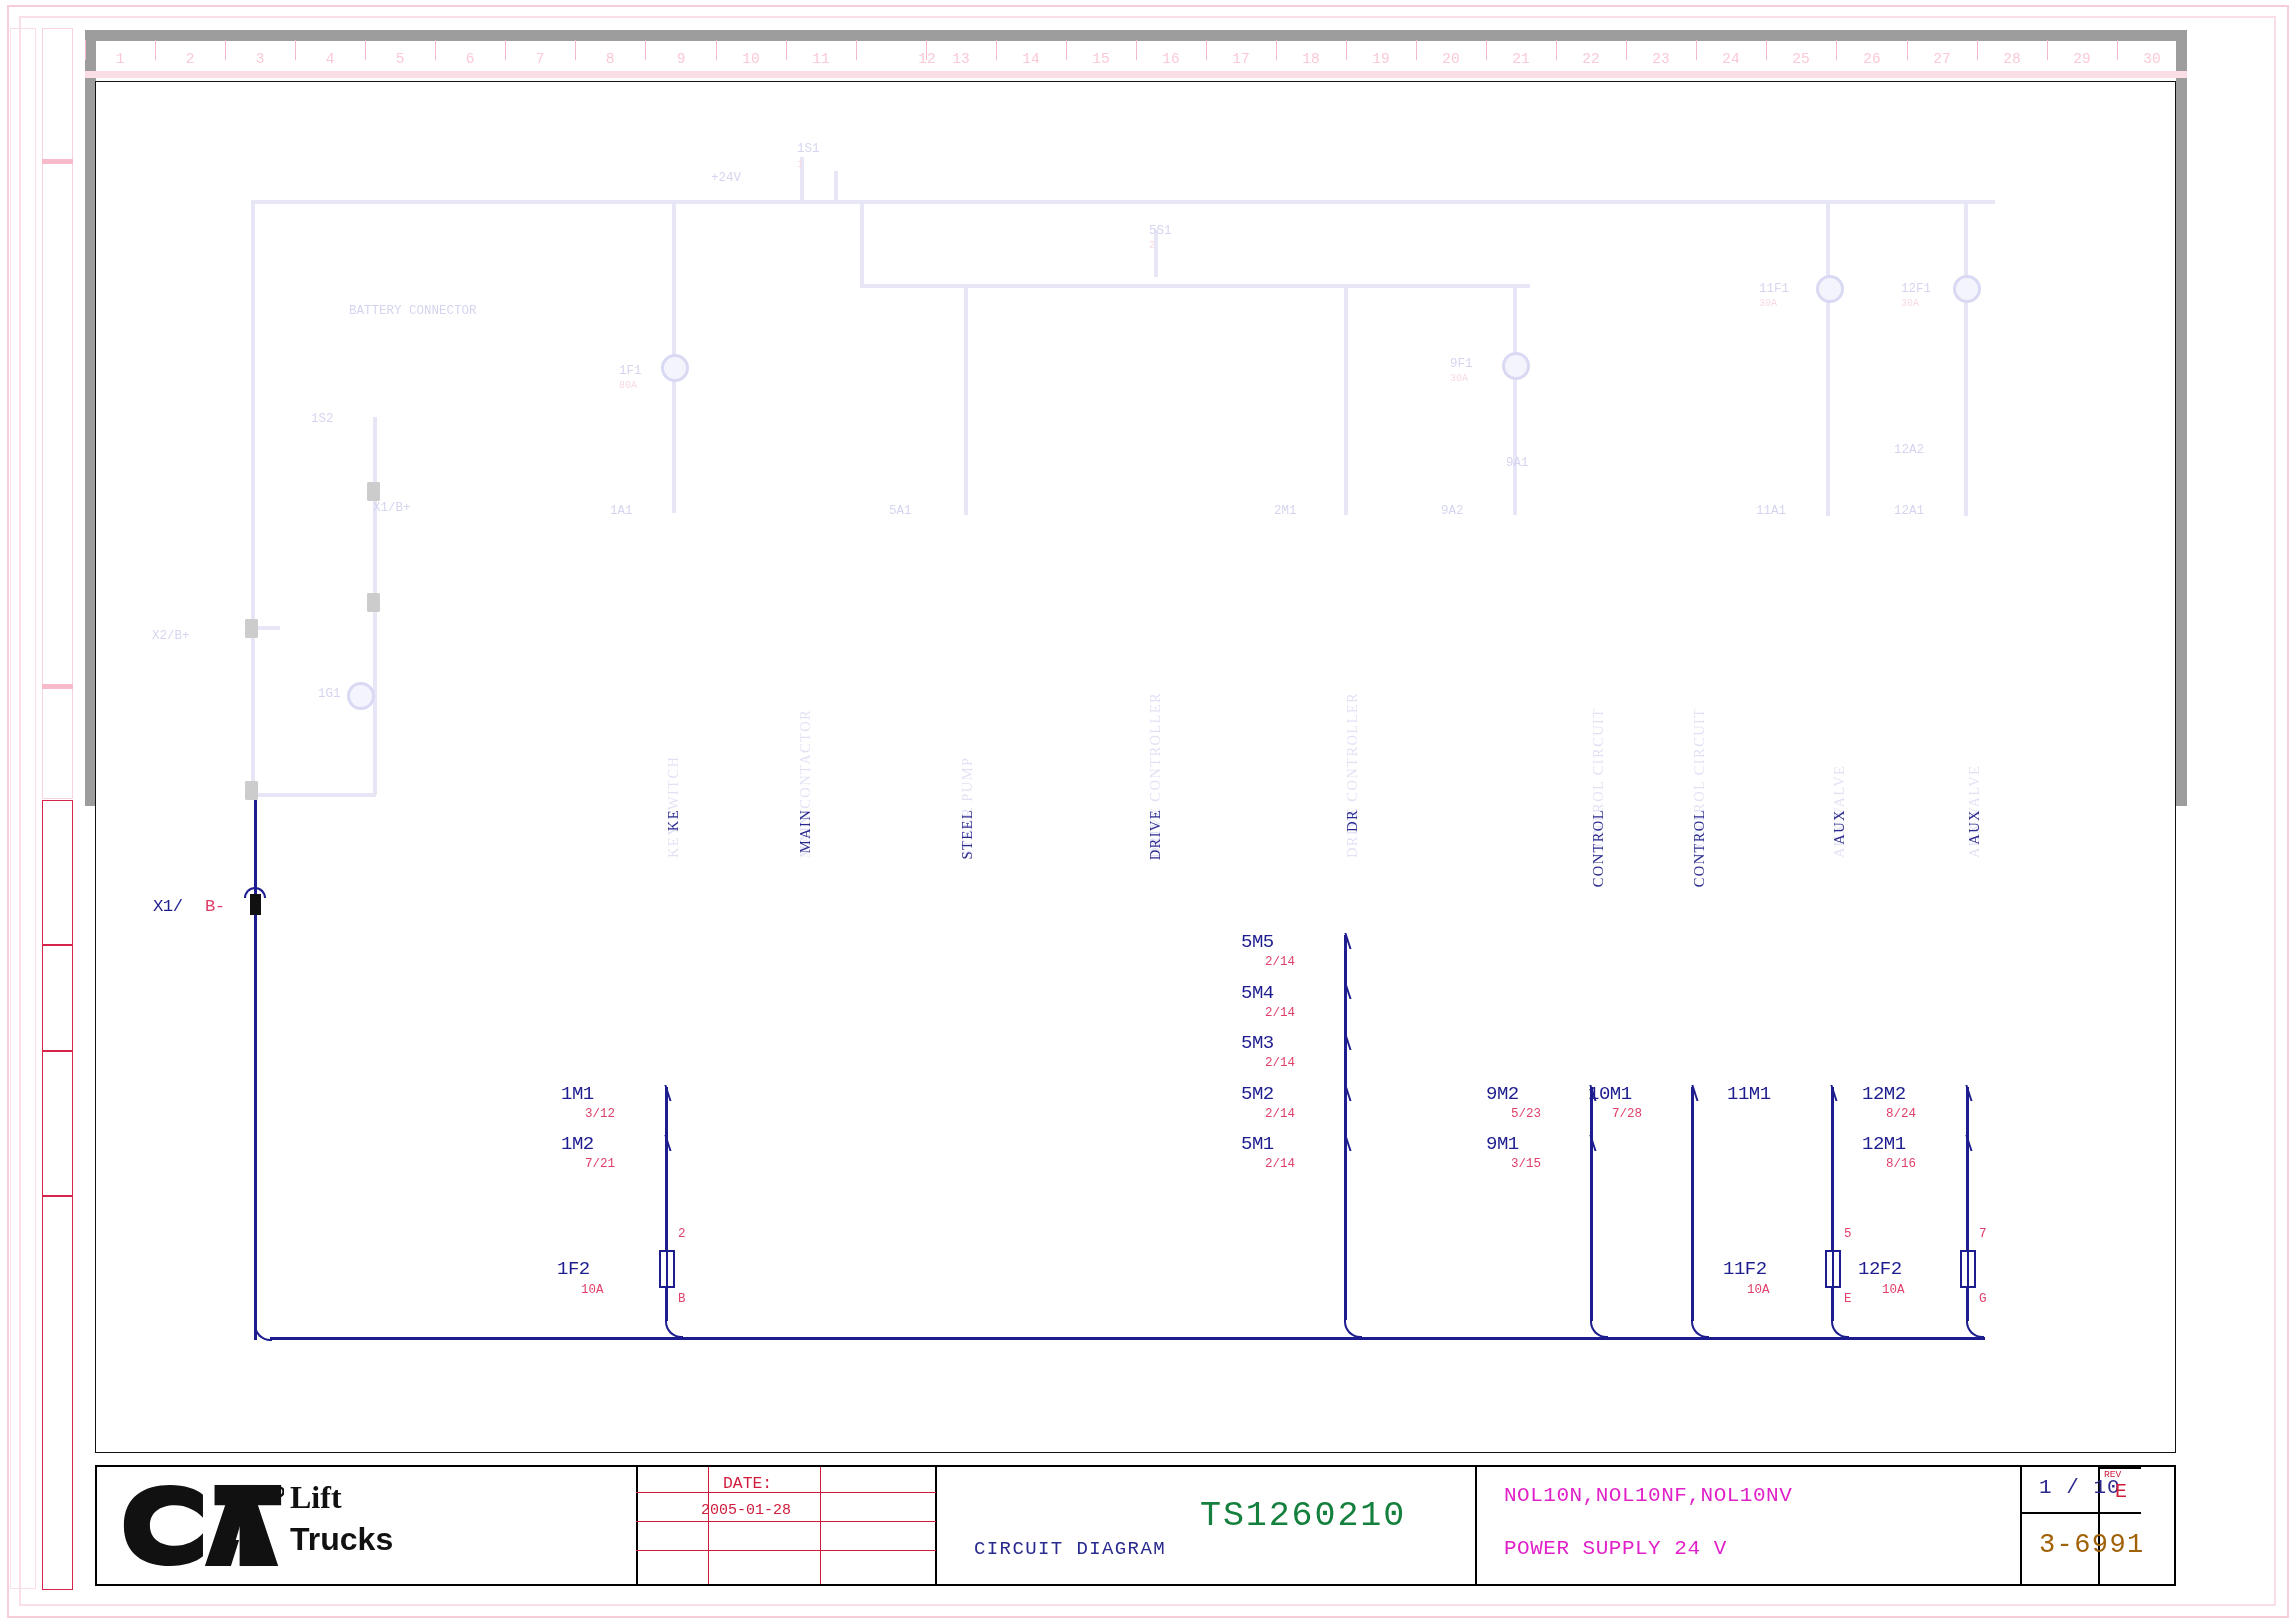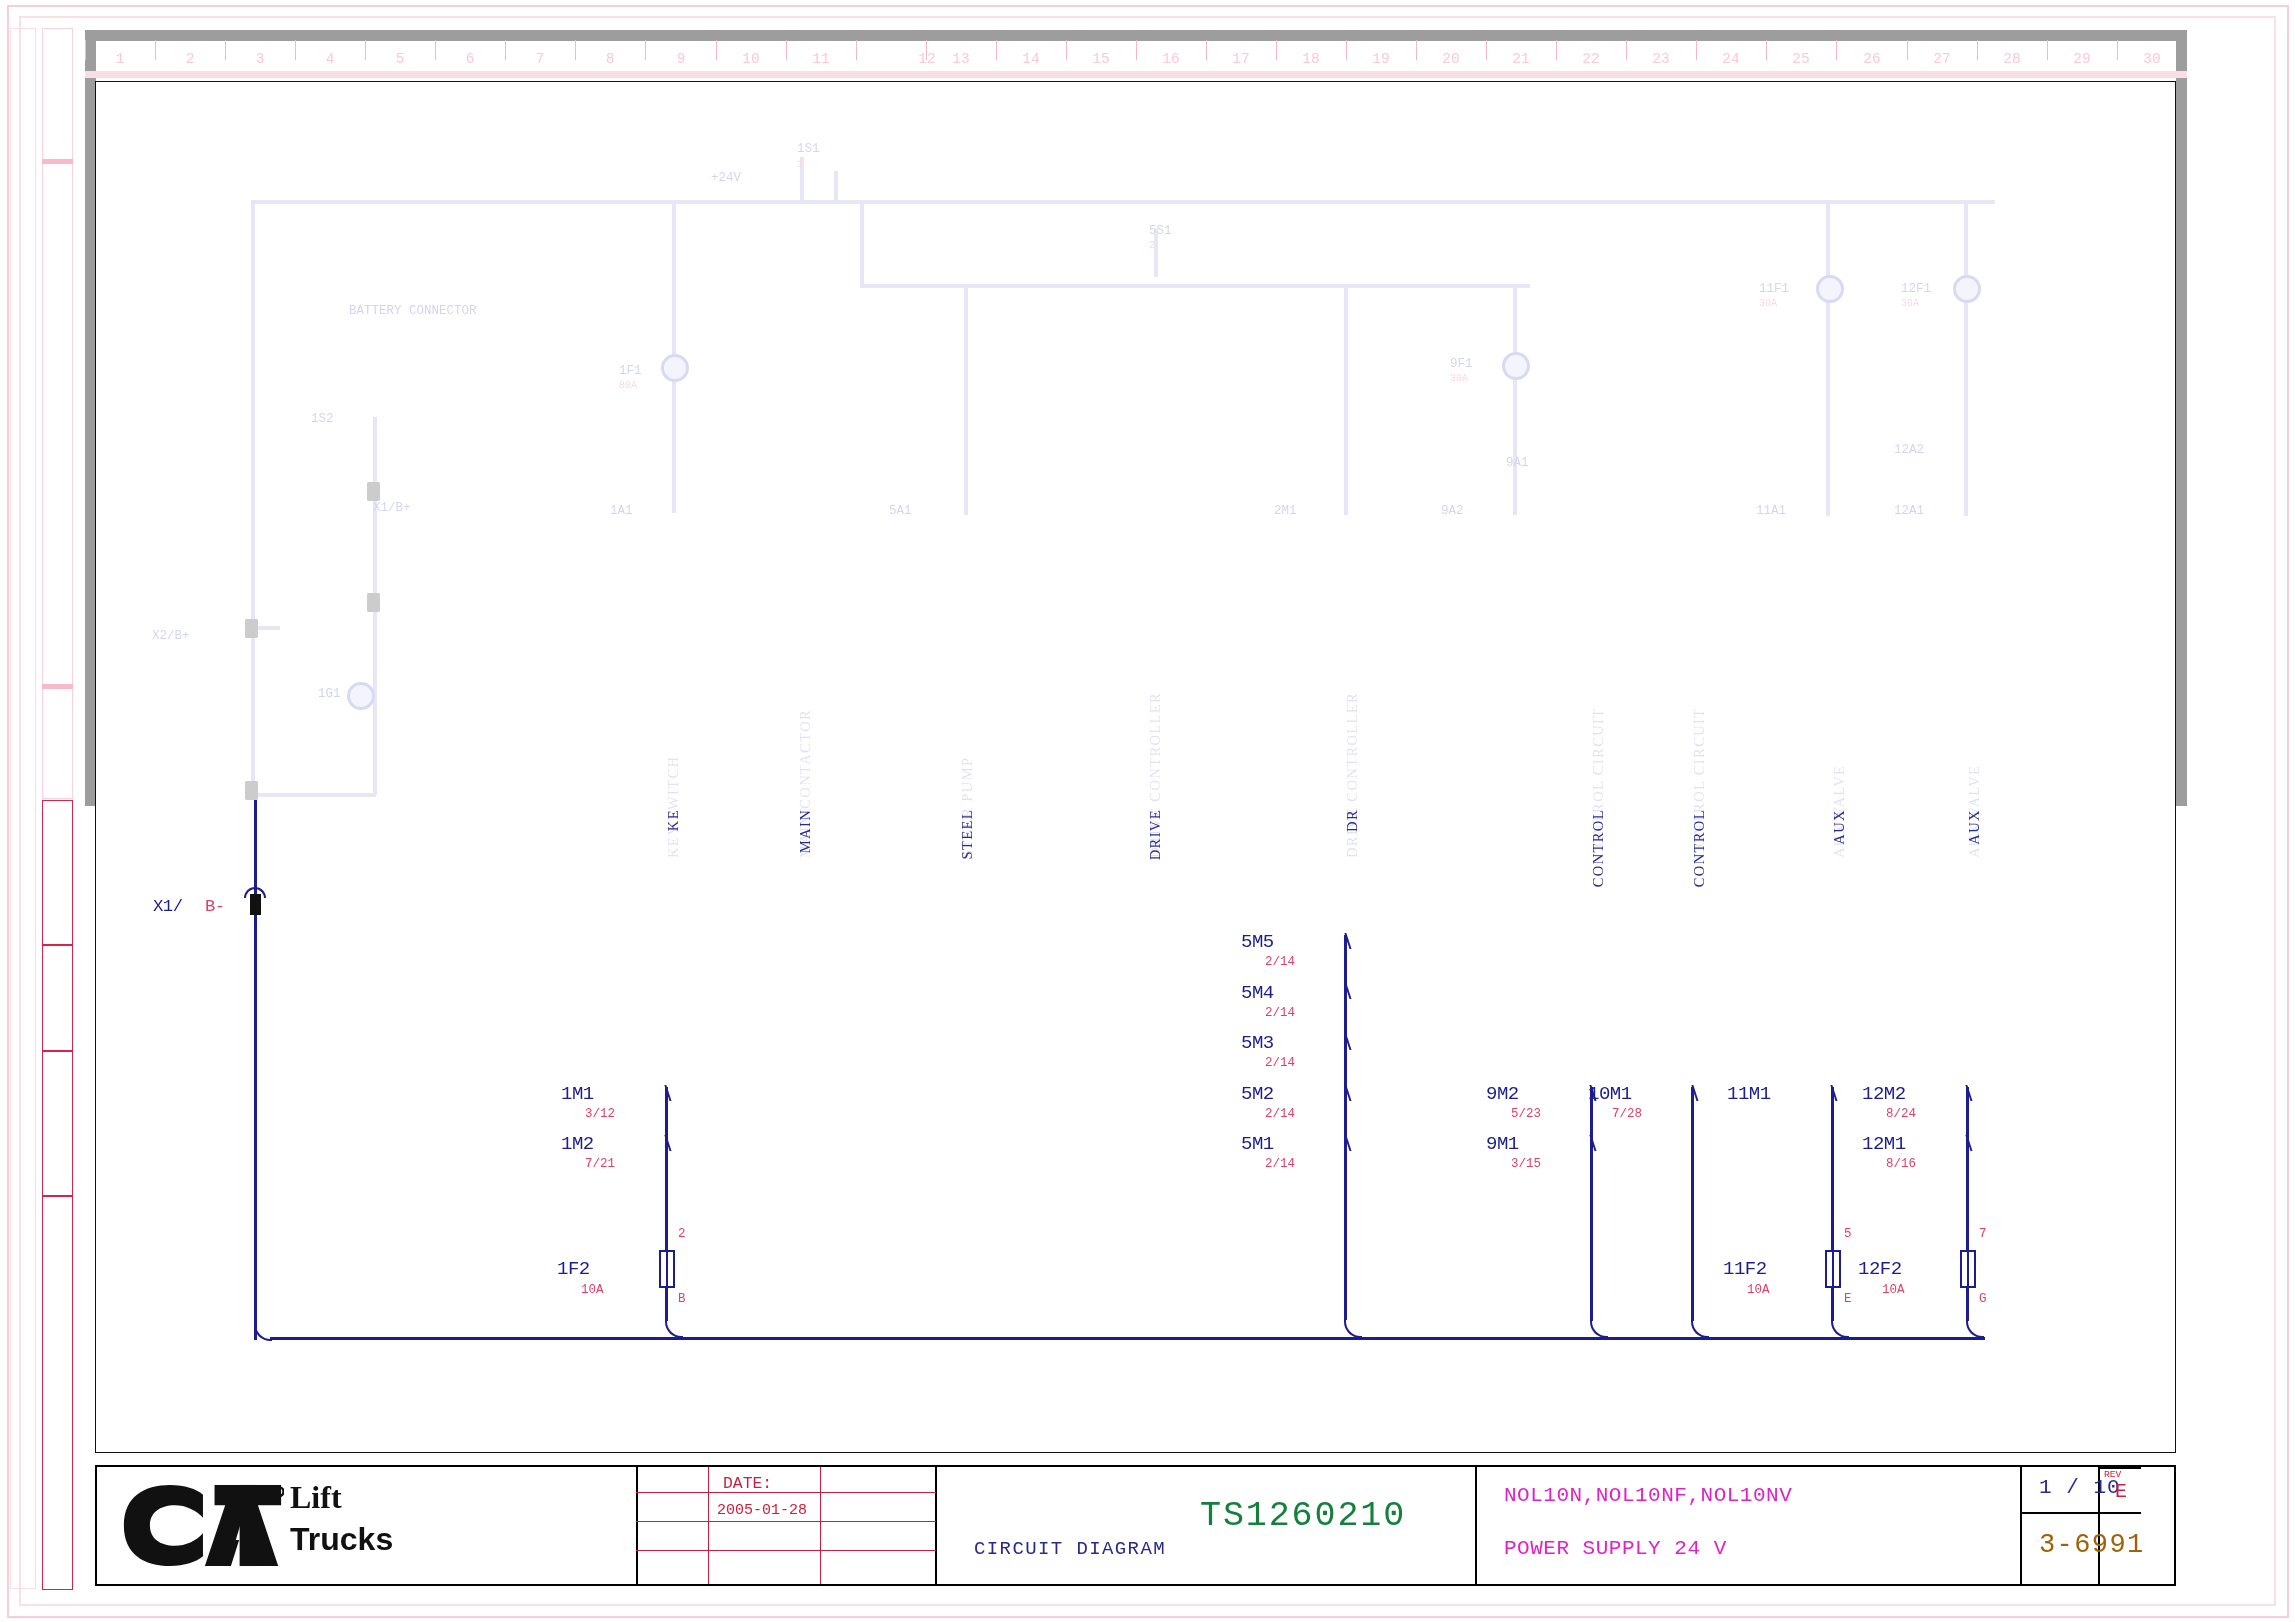--- a/index.html
+++ b/index.html
@@ -348,21 +348,21 @@
   <div class="redline" style="left:539px;top:25px;width:300px;"></div>
   <div class="redline" style="left:539px;top:54px;width:300px;"></div>
   <div class="redline" style="left:539px;top:83px;width:300px;"></div>
   <div class="redvline" style="left:611px;top:0;height:117px;"></div>
   <div class="redvline" style="left:723px;top:0;height:117px;"></div>
 
   <div class="vline" style="left:1923px;width:121px;height:2.4px;top:45px;"></div>
   <div class="vline" style="left:2001px;width:43px;height:2.4px;top:0px;"></div>
 
   <div class="tbtxt" style="left:626px;top:6.7px;font-size:16.4px;color:#d01c3c;">DATE:</div>
-  <div class="tbtxt" style="left:620px;top:35px;font-size:15px;color:#d01c3c;">2005-01-28</div>
+  <div class="tbtxt" style="left:604px;top:35px;font-size:15px;color:#d01c3c;">2005-01-28</div>
 
   <div class="tbtxt" style="left:877px;top:71px;font-size:19px;color:#2a2a8e;letter-spacing:1.4px;">CIRCUIT DIAGRAM</div>
   <div class="tbtxt" style="left:1103px;top:29px;font-size:35px;color:#15803d;letter-spacing:1.9px;">TS1260210</div>
 
   <div class="tbtxt" style="left:1407px;top:17.3px;font-size:21px;color:#e020c8;letter-spacing:0.5px;">NOL10N,NOL10NF,NOL10NV</div>
   <div class="tbtxt" style="left:1407px;top:70px;font-size:21px;color:#e020c8;letter-spacing:0.5px;">POWER SUPPLY 24 V</div>
 
   <div class="tbtxt" style="left:1942px;top:8.7px;font-size:21px;color:#2a2a8e;letter-spacing:1px;">1 / 10</div>
   <div class="tbtxt" style="left:2007px;top:1.9px;font-size:9.6px;color:#d01c3c;">REV</div>
   <div class="tbtxt" style="left:2018px;top:12.5px;font-size:20px;color:#d01c3c;">E</div>

